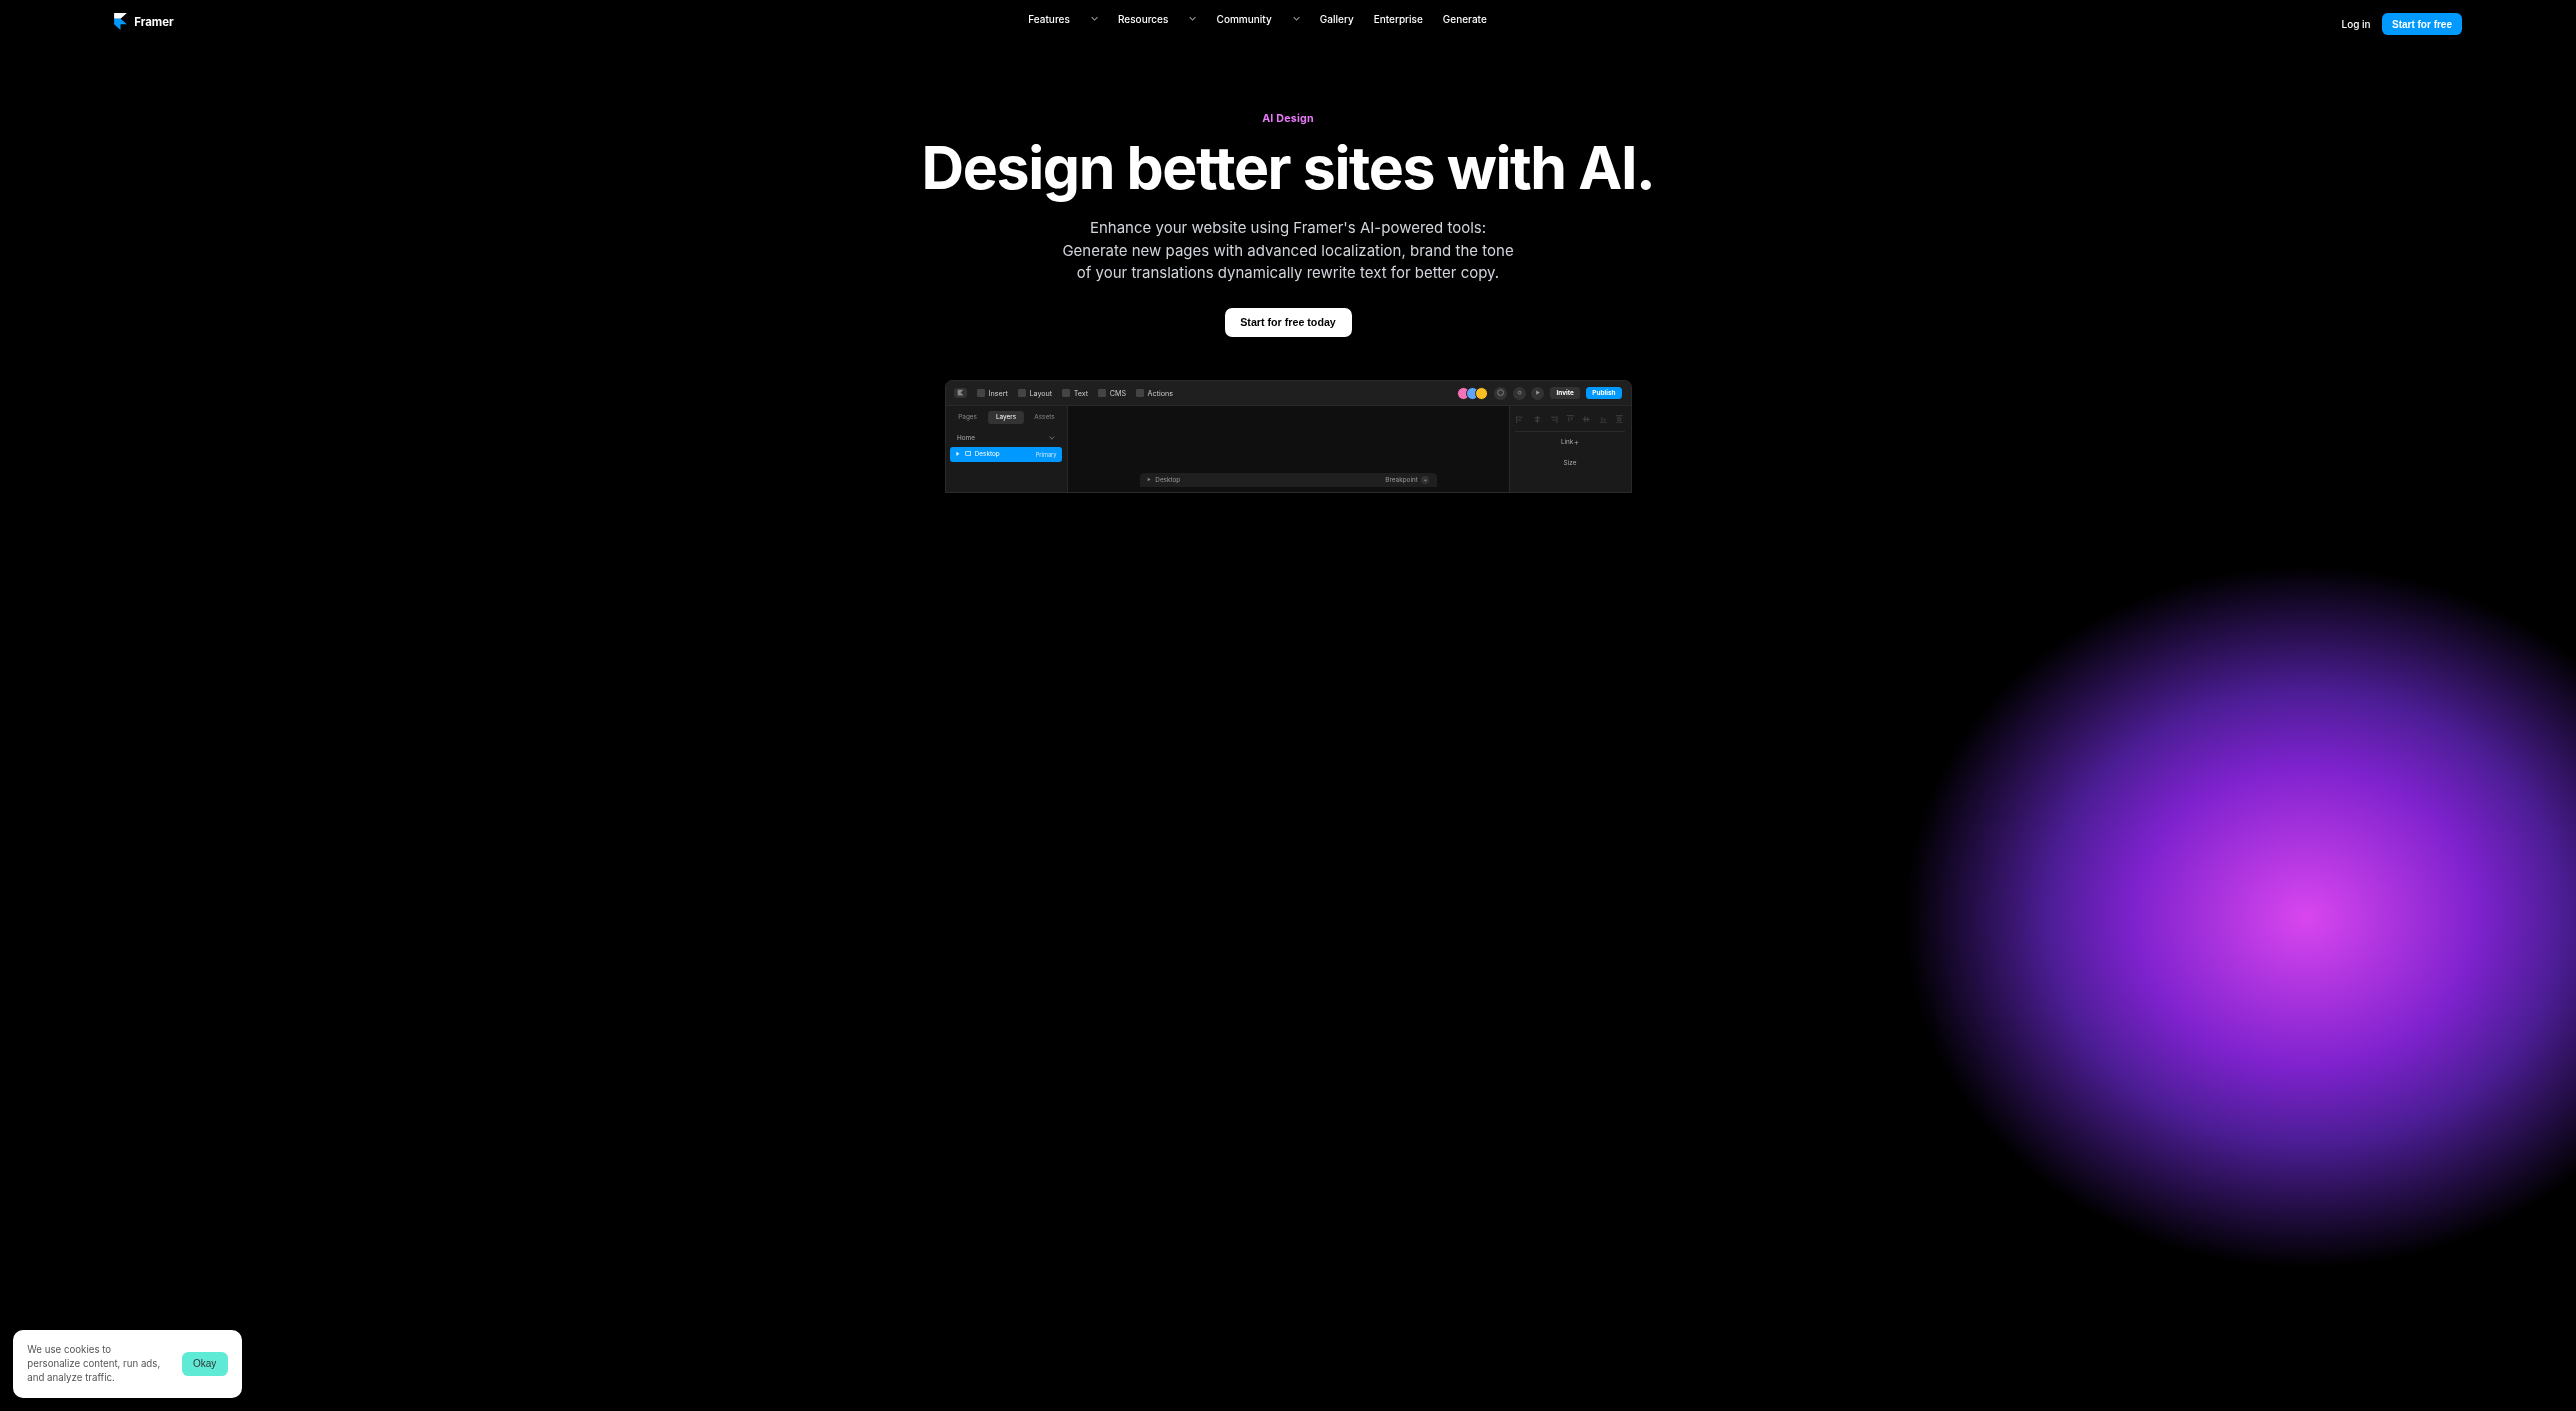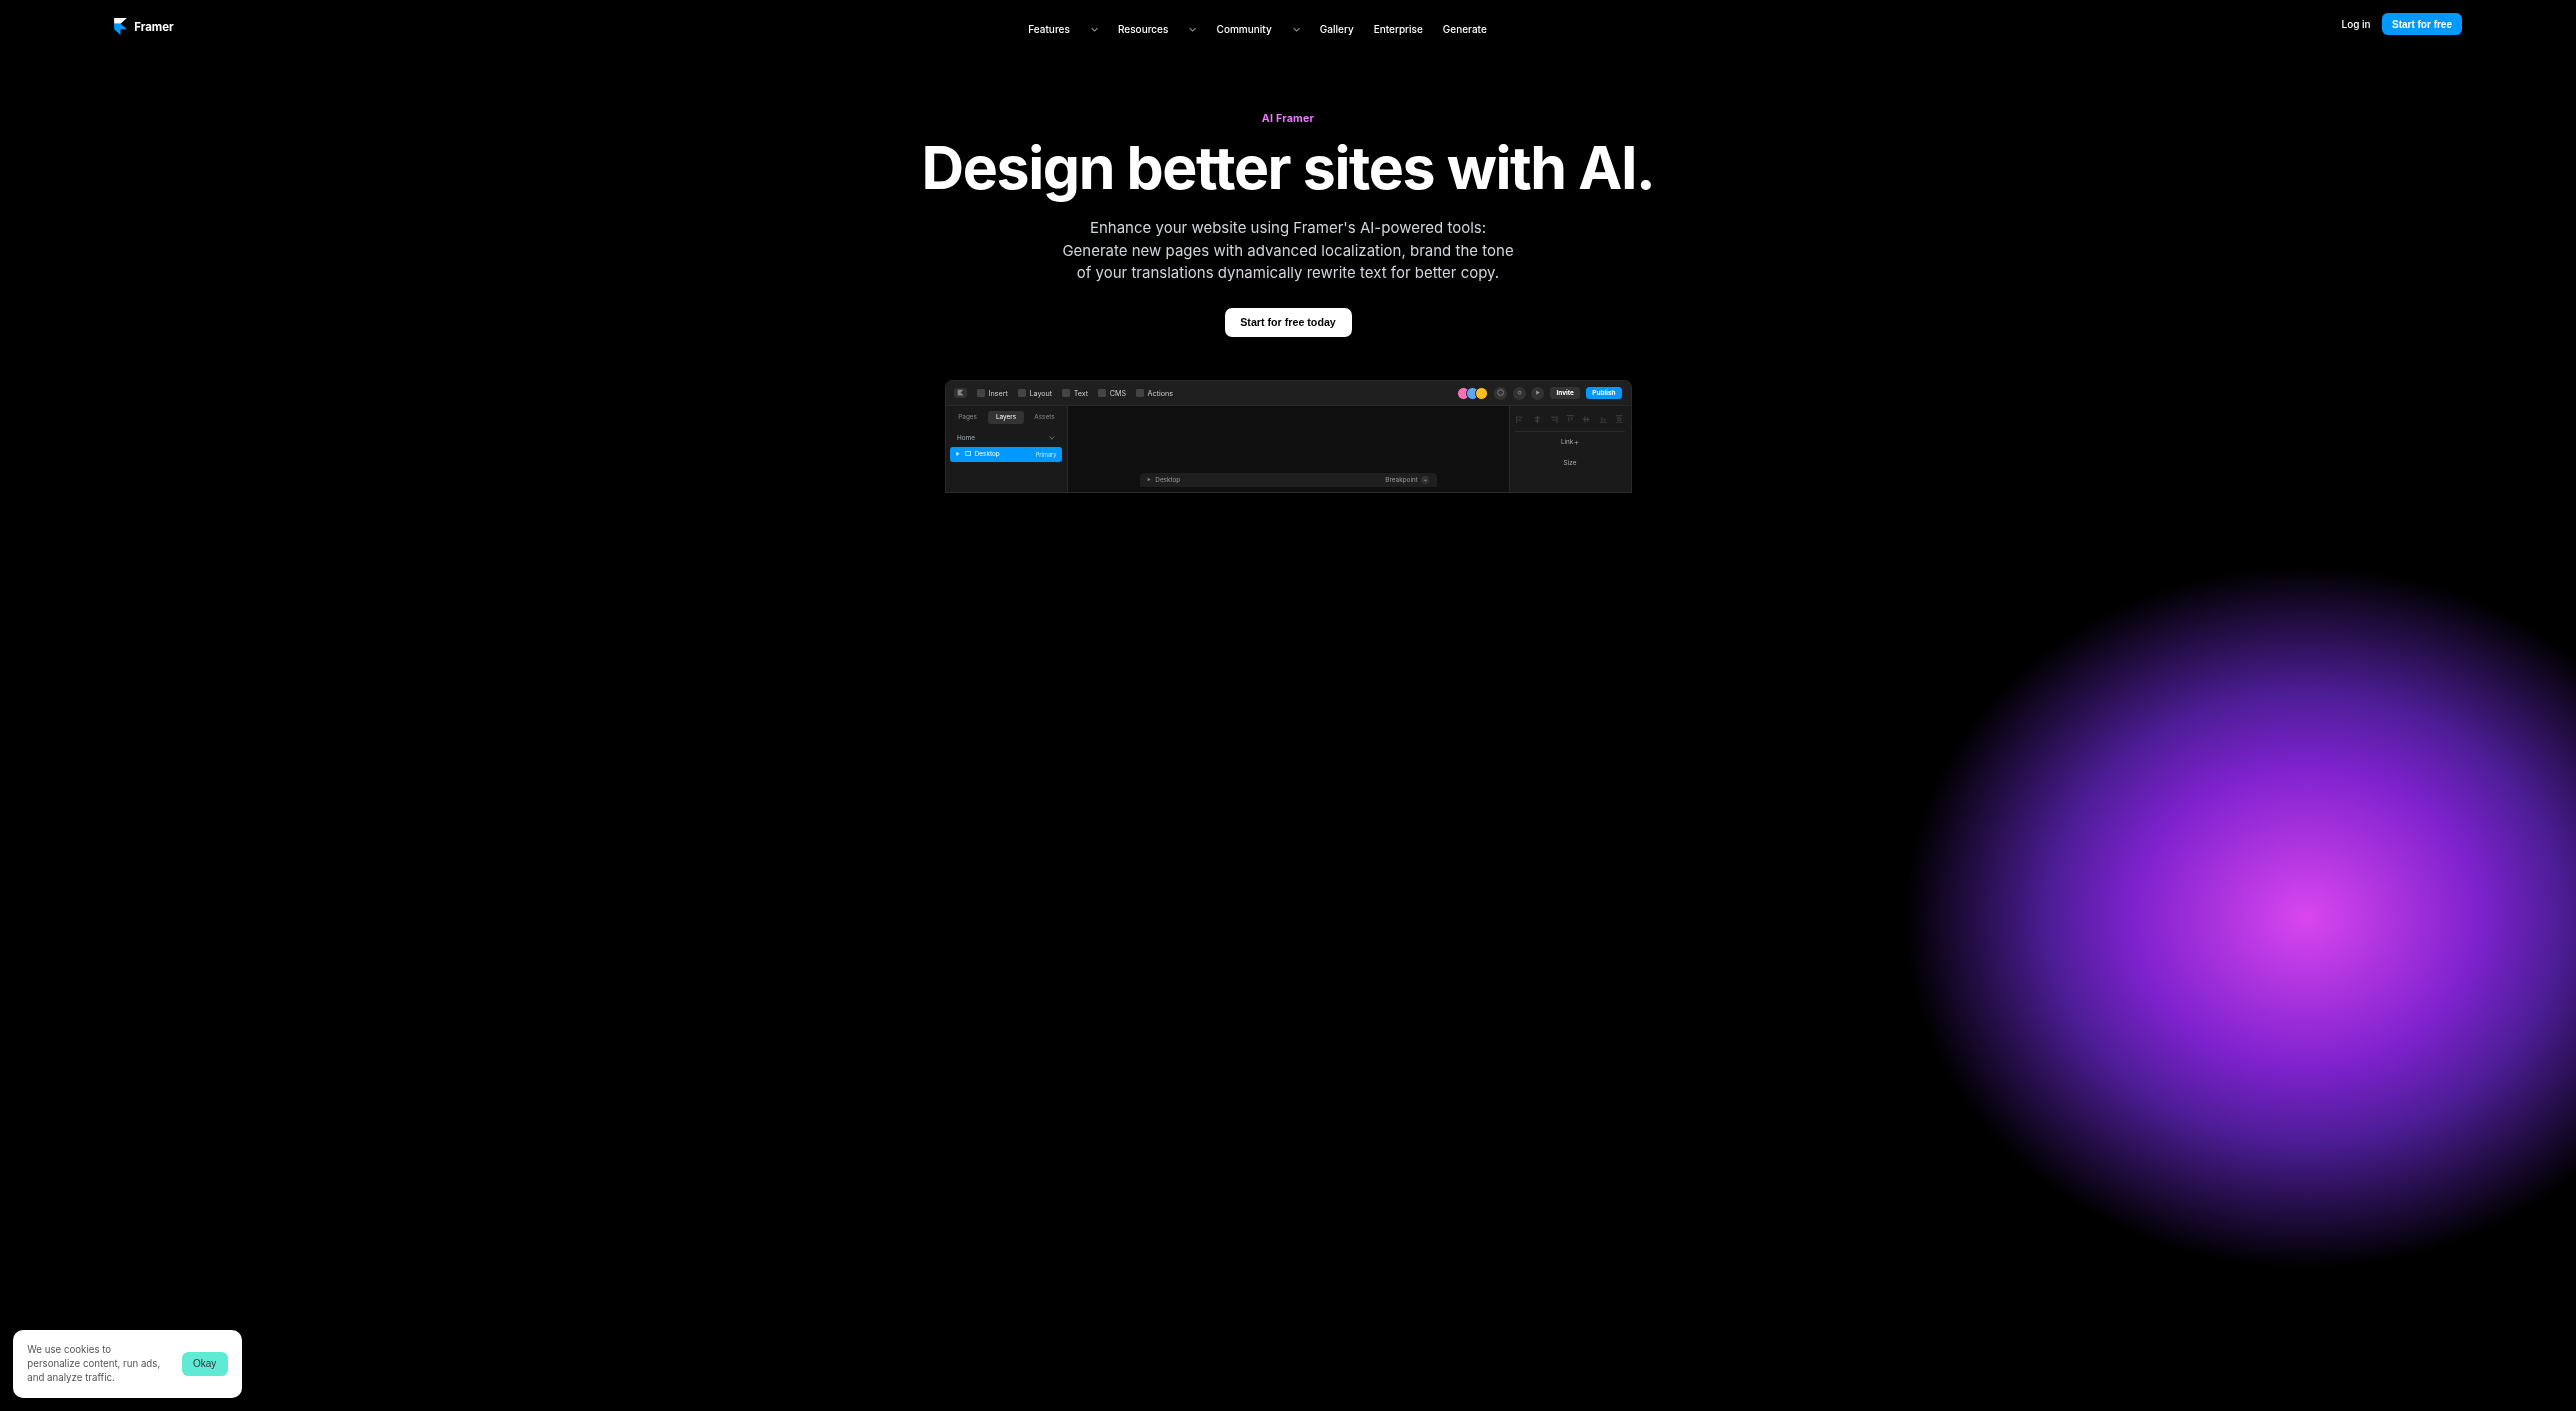--- a/index.html
+++ b/index.html
@@ -15,21 +15,21 @@
   position: absolute;
   top: 0; right: 0;
   width: 70%; height: 100%;
   background: radial-gradient(ellipse 572px 501px at 85% 65%, #d946ef 0%, #7e22ce 30%, #4c1d95 45%, transparent 70%);
   pointer-events: none;
   z-index: 0;
 }
 .nav {
   position: relative;
   display: flex;
-  align-items: flex-end;
+  align-items: flex-start;
   justify-content: space-between;
   padding: 13px 114px;
   z-index: 10;
 }
 .nav-left { display: flex; align-items: center; gap: 7.2px; cursor: pointer; }
 .logo-icon { width: 13px; height: 17px; }
 .logo-text { font-size: 11.4px; font-weight: 700; }
 .nav-center { display: flex; gap: 20px; align-items: center; }
 .nav-item { display: flex; align-items: center; gap: 21px; font-size: 10px; font-weight: 500; color: #fff; cursor: pointer; }
 .chevron { width: 7.2px; height: 7.2px; opacity: 0.6; }
@@ -139,21 +139,21 @@
         <span>Generate</span>
       </div>
     </div>
     <div class="nav-right">
       <span class="login">Log in</span>
       <button class="cta-primary">Start for free</button>
     </div>
   </nav>
 
   <section class="hero">
-    <div class="eyebrow">AI Framer</div>
+    <div class="eyebrow">AI Design</div>
     <h1 class="headline">Design better sites with AI.</h1>
     <p class="sub">Enhance your website using Framer's AI-powered tools: Generate new pages with advanced localization, brand the tone of your translations dynamically rewrite text for better copy.</p>
     <button class="hero-cta">Start for free today</button>
   </section>
 
   <div class="app-wrap">
     <div class="app">
       <div class="app-topbar">
         <div class="tb-left">
           <div class="tb-logo">

